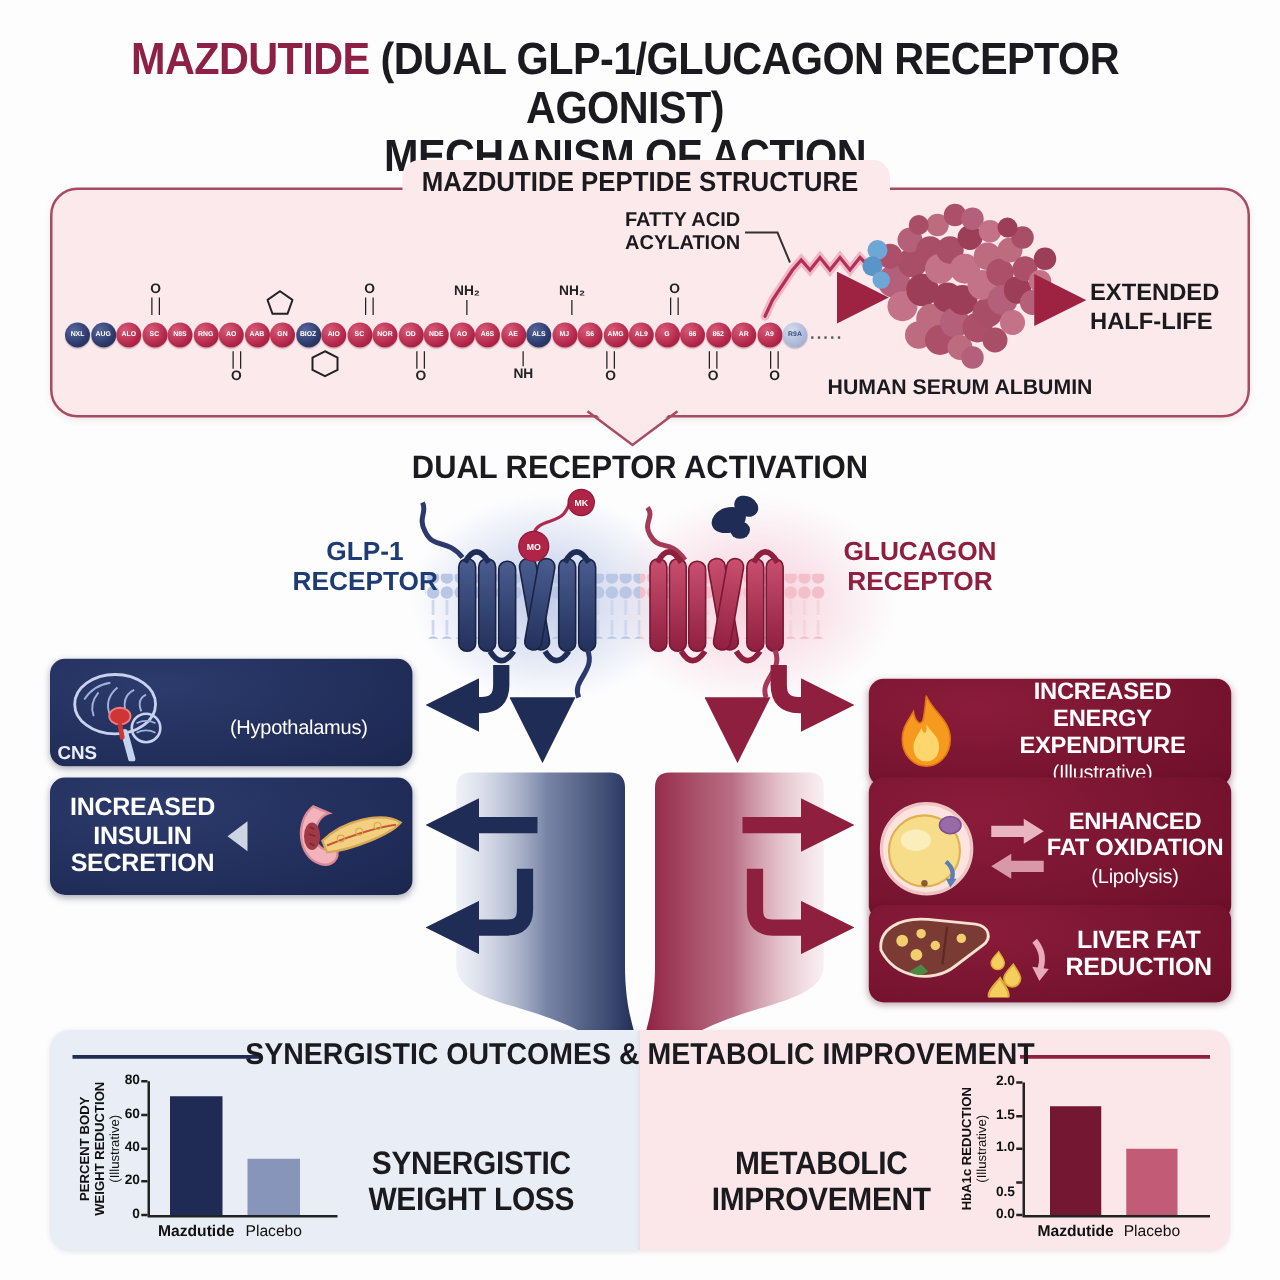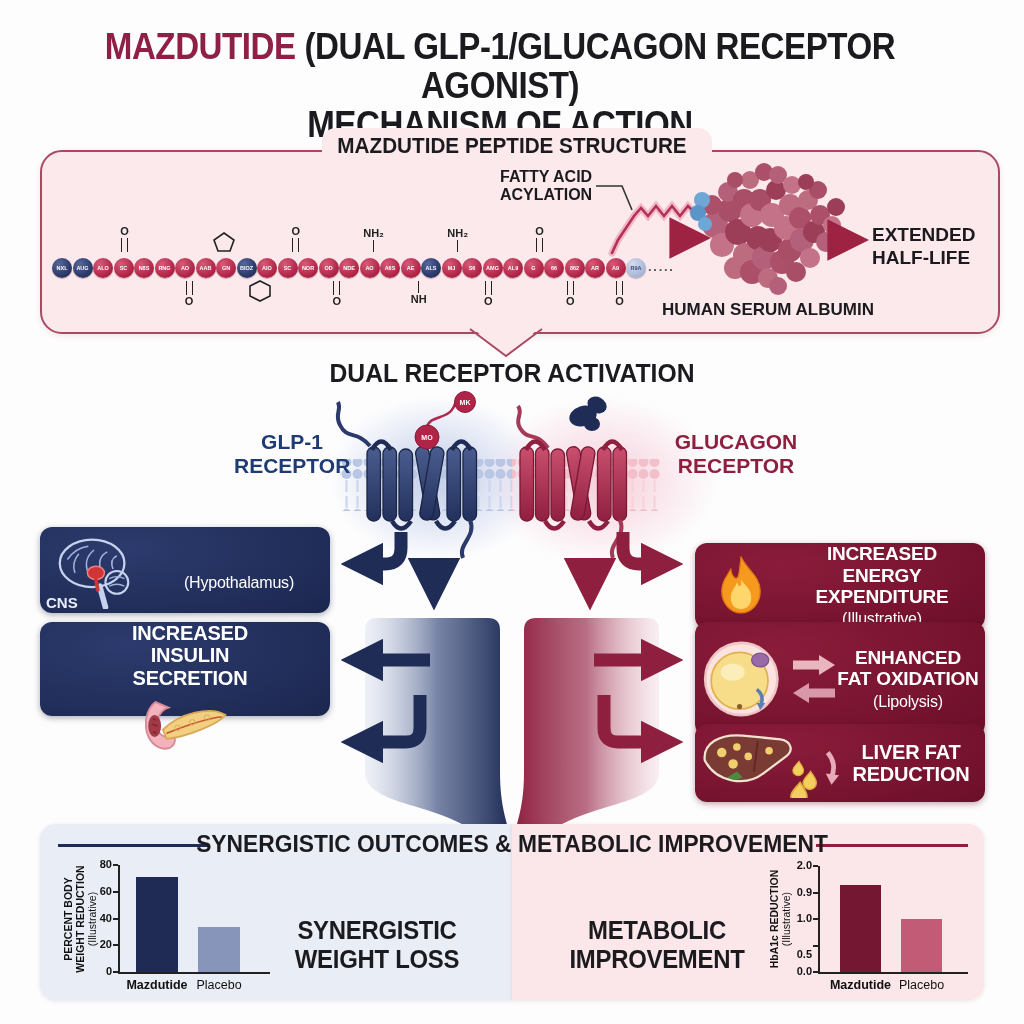--- a/index.html
+++ b/index.html
@@ -458,21 +458,21 @@
         <path d="M52 51 L54 62" stroke="#d03535" stroke-width="4" stroke-linecap="round"></path>
       </svg>
       <span class="cns">CNS</span>
     </div>
     <div class="txt">
       <br>
       <span class="sub">(Hypothalamus)</span>
     </div>
   </div>
 
-  <div class="obox navy" style="left:40px;top:622px;width:290px;height:94px;flex-direction:column;">
+  <div class="obox navy" style="left:40px;top:622px;width:290px;height:94px;">
     <div class="txt" style="max-width:142px;padding-left:10px;">INCREASED INSULIN SECRETION</div>
     <svg width="52" height="40" viewBox="0 0 52 40">
       <defs>
           <linearGradient id="grayL" x1="1" y1="0" x2="0" y2="0">
             <stop offset="0" stop-color="#cdd4e2" stop-opacity=".35"></stop>
             <stop offset="1" stop-color="#cdd4e2"></stop>
           </linearGradient>
         </defs>
       <path d="M48 20 L18 20" stroke="url(#grayL)" stroke-width="11" fill="none"></path>
       <path d="M20 8 L4 20 L20 32 Z" fill="#cdd4e2"></path>
@@ -598,21 +598,21 @@
       </div>
     </div>
   <div class="axis-v" style="left: 64px; top: 11px; height: 106px;"></div>
       <div class="axis-h" style="left: 64px; top: 117px; width: 150px;"></div>
       <div class="ytick" style="left: 28px; top: 110px;">0.0</div>
       <div class="ymark" style="left: 59px; top: 116px;"></div>
       <div class="ytick" style="left: 28px; top: 93px;">0.5</div>
       <div class="ymark" style="left: 59px; top: 89.5px;"></div>
       <div class="ytick" style="left: 28px; top: 57px;">1.0</div>
       <div class="ymark" style="left: 59px; top: 63px;"></div>
-      <div class="ytick" style="left: 28px; top: 30.5px;">0.9</div>
+      <div class="ytick" style="left: 28px; top: 30.5px;">1.5</div>
       <div class="ymark" style="left: 59px; top: 36.5px;"></div>
       <div class="ytick" style="left: 28px; top: 4px;">2.0</div>
       <div class="ymark" style="left: 59px; top: 10px;"></div>
       <div class="bar" style="left: 86px; top: 29.55px; width: 41px; height: 87.45px; background: rgb(115, 23, 50);"></div>
       <div class="bar" style="left: 147px; top: 64px; width: 41px; height: 53px; background: rgb(194, 91, 117);"></div>
       <div class="cat" style="left: 70px; width: 73px; top: 123px; font-weight: bold;">Mazdutide</div>
       <div class="cat" style="left: 131px; width: 73px; top: 123px; font-weight: normal;">Placebo</div>
     </div>
 
 </div>

